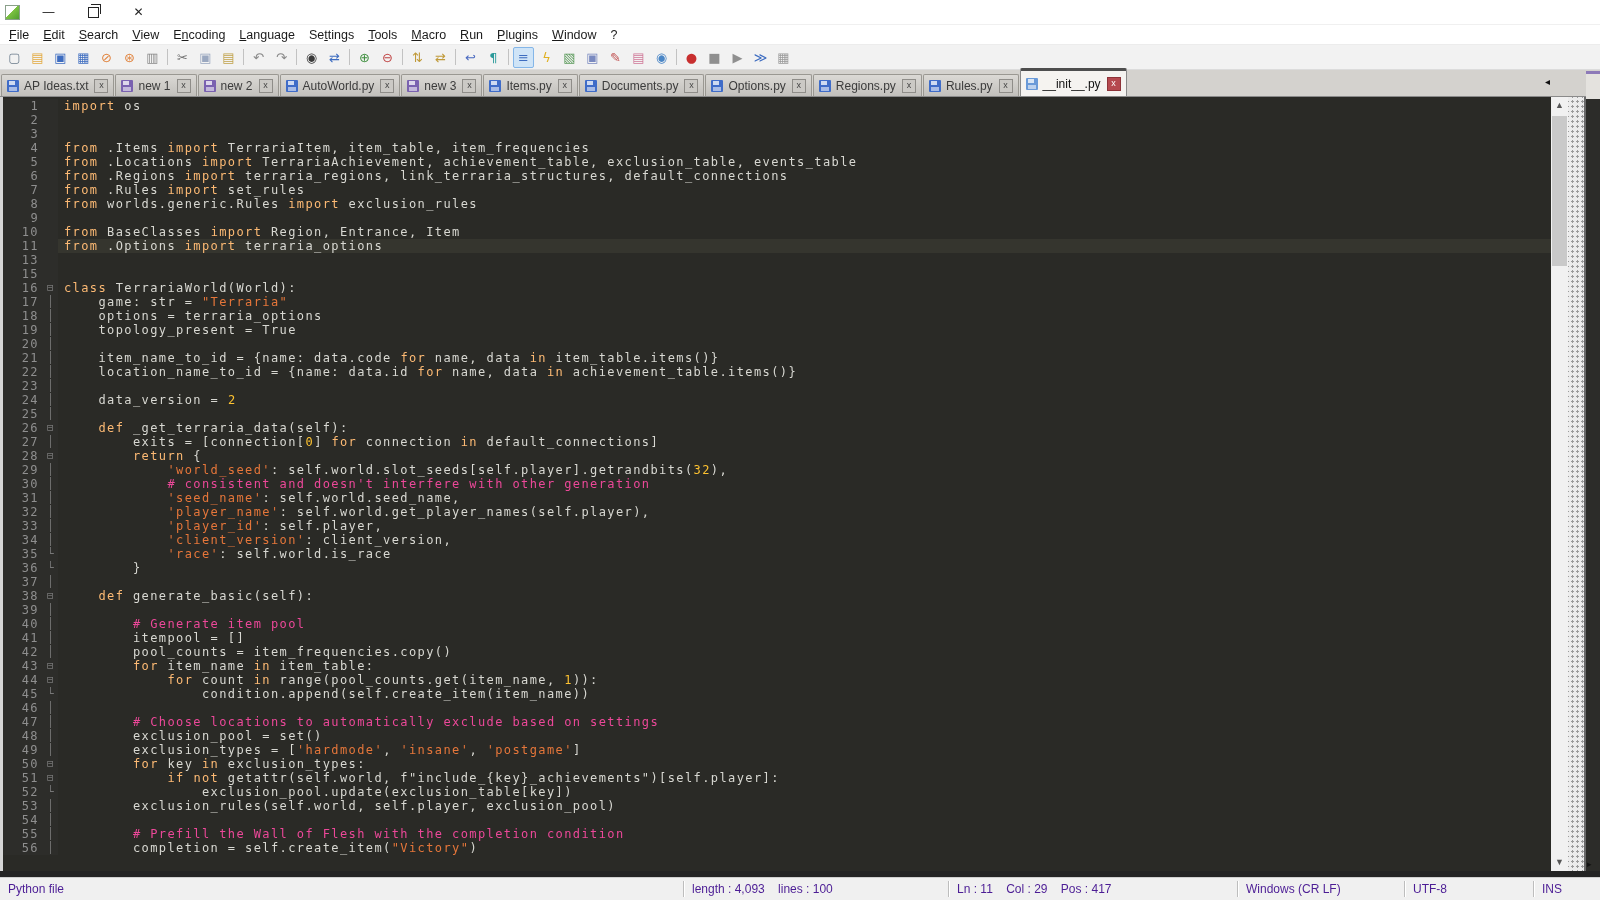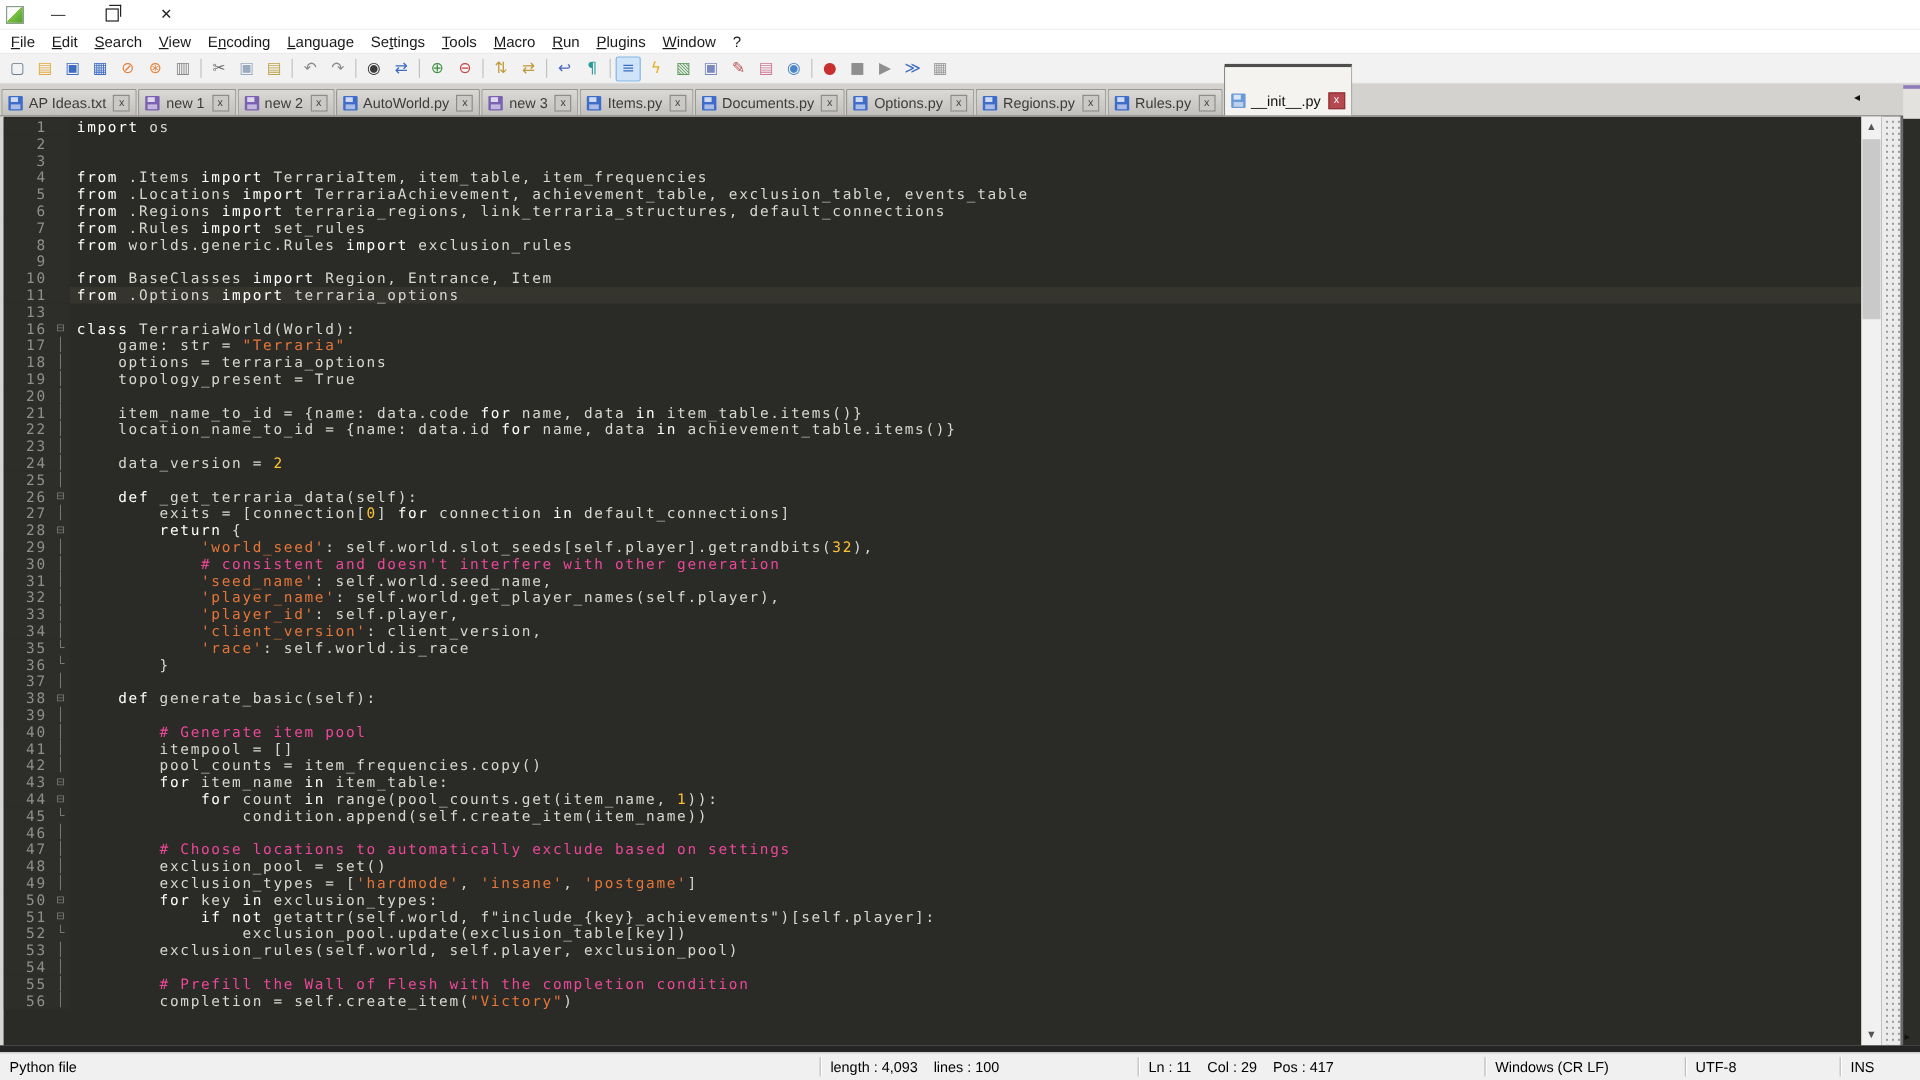--- a/index.html
+++ b/index.html
@@ -30,39 +30,39 @@
   .tbbtn{width:19px;height:19px;margin:0 1px;display:flex;align-items:center;justify-content:center;
          font-size:13px;line-height:1;border:1px solid transparent;border-radius:2px;font-family:"DejaVu Sans",sans-serif;}
   .tbbtn.pressed{background:#cfe4f7;border-color:#84b6e8;}
 
   
   .tabbar{position:relative;height:26px;background:#d4d2ce;display:flex;align-items:flex-end;border-bottom:1px solid #8a8a8a;}
   .tab{display:flex;align-items:center;height:21px;margin:0 0 0 1px;padding:0 5px 0 5px;
        background:linear-gradient(#dbd9d5,#c2c0bc);border:1px solid #9a9892;border-bottom:none;
        border-radius:2px 2px 0 0;font-size:12px;color:#3c3c3c;white-space:nowrap;}
   .tab.active{height:25px;background:#f5f3f0;color:#111;border-color:#8a8a8a;
-       border-top:3px solid #4e4e4e;padding-top:15px;}
+       border-top:3px solid #4e4e4e;padding-top:0;}
   .floppy{position:relative;width:12px;height:12px;border-radius:1px;margin-right:5px;flex:0 0 auto;}
   .floppy::before{content:"";position:absolute;left:2px;top:1px;width:6px;height:4px;background:rgba(255,255,255,.75);}
   .floppy::after{content:"";position:absolute;left:2px;bottom:1px;width:8px;height:4px;background:rgba(255,255,255,.55);}
   .tabclose{width:12px;height:12px;margin-left:6px;display:flex;align-items:center;justify-content:center;
        background:#cbc9c5;border:1px solid #8f8d89;font-size:9px;color:#444;line-height:1;}
   .tab.active .tabclose{background:#b5494f;border-color:#8e3338;color:#fff;}
   .tabscroll-left{position:absolute;right:50px;top:7px;font-size:10px;color:#111;line-height:1;}
 
   
   .editorwrap{display:flex;height:774px;background:#2a2a26;}
   .editor{flex:1;position:relative;overflow:hidden;border-left:3px solid #d6d6d6;padding-top:2px;
           font-family:"DejaVu Sans Mono",monospace;font-size:12px;letter-spacing:1.4px;}
   .eline{display:flex;height:14px;line-height:14px;white-space:pre;}
   .eline.cur .ecode{background:#35352e;}
   .gut{width:36px;flex:0 0 auto;text-align:right;padding-right:5px;color:#8f8f8f;background:#2d2d2a;}
   .fold{width:14px;flex:0 0 auto;text-align:center;color:#777;background:#2d2d2a;font-size:11px;}
   .ecode{flex:1;padding-left:6px;}
-  .tok-k{color:#ffffff;}
+  .tok-k{color:#fdba74;}
   .tok-d{color:#d8d8d2;}
   .tok-s{color:#e5763a;}
   .tok-n{color:#fdc231;}
   .tok-c{color:#ec4899;}
 
   
   .vscroll{width:17px;flex:0 0 auto;background:#f1f1f1;position:relative;}
   .sbarrow{position:absolute;left:0;width:17px;height:17px;display:flex;align-items:center;justify-content:center;
            color:#555;font-size:9px;line-height:1;}
   .sbarrow.up{top:0;} .sbarrow.down{bottom:0;}
@@ -70,21 +70,21 @@
 
   
   .splitter{width:16px;flex:0 0 auto;background:#ececec;
     background-image:radial-gradient(#9b9b9b 1px,transparent 1.2px);background-size:5px 5px;background-position:2px 2px;}
   .sliver{width:14px;flex:0 0 auto;background:#2c2c29;position:relative;border-left:2px solid #6a6a6a;}
   .sliver-tab{position:absolute;left:0;top:-26px;width:14px;height:25px;background:#e4e2de;border-top:3px solid #8d7ab8;}
   .sliver-arrow{position:absolute;left:1px;bottom:2px;color:#111;font-size:9px;line-height:1;}
 
   
   .gapstrip{height:6px;background:#242424;}
-  .statusbar{height:22px;background:#f0f0f0;display:flex;align-items:center;font-size:12px;color:#000000;border-top:1px solid #d0d0d0;}
+  .statusbar{height:22px;background:#f0f0f0;display:flex;align-items:center;font-size:12px;color:#4c1d95;border-top:1px solid #d0d0d0;}
   .stsec{white-space:pre;padding:0 8px;height:16px;line-height:16px;border-left:1px solid #bdbdbd;box-shadow:inset 1px 0 0 #ffffff;}
   .stsec.first{flex:1;border-left:none;box-shadow:none;}
 </style>
 </head>
 <body>
 
 <div id="app">
 
   <div class="titlebar">
     <div class="appicon"></div>
@@ -241,20 +241,21 @@
         <div class="eline"><span class="gut">3</span><span class="fold"></span><span class="ecode"></span></div>
         <div class="eline"><span class="gut">4</span><span class="fold"></span><span class="ecode"><span class="tok-k">from</span><span class="tok-d"> .Items </span><span class="tok-k">import</span><span class="tok-d"> TerrariaItem, item_table, item_frequencies</span></span></div>
         <div class="eline"><span class="gut">5</span><span class="fold"></span><span class="ecode"><span class="tok-k">from</span><span class="tok-d"> .Locations </span><span class="tok-k">import</span><span class="tok-d"> TerrariaAchievement, achievement_table, exclusion_table, events_table</span></span></div>
         <div class="eline"><span class="gut">6</span><span class="fold"></span><span class="ecode"><span class="tok-k">from</span><span class="tok-d"> .Regions </span><span class="tok-k">import</span><span class="tok-d"> terraria_regions, link_terraria_structures, default_connections</span></span></div>
         <div class="eline"><span class="gut">7</span><span class="fold"></span><span class="ecode"><span class="tok-k">from</span><span class="tok-d"> .Rules </span><span class="tok-k">import</span><span class="tok-d"> set_rules</span></span></div>
         <div class="eline"><span class="gut">8</span><span class="fold"></span><span class="ecode"><span class="tok-k">from</span><span class="tok-d"> worlds.generic.Rules </span><span class="tok-k">import</span><span class="tok-d"> exclusion_rules</span></span></div>
         <div class="eline"><span class="gut">9</span><span class="fold"></span><span class="ecode"></span></div>
         <div class="eline"><span class="gut">10</span><span class="fold"></span><span class="ecode"><span class="tok-k">from</span><span class="tok-d"> BaseClasses </span><span class="tok-k">import</span><span class="tok-d"> Region, Entrance, Item</span></span></div>
         <div class="eline cur"><span class="gut">11</span><span class="fold"></span><span class="ecode"><span class="tok-k">from</span><span class="tok-d"> .Options </span><span class="tok-k">import</span><span class="tok-d"> terraria_options</span></span></div>
         <div class="eline"><span class="gut">13</span><span class="fold"></span><span class="ecode"></span></div>
+        <div class="eline"><span class="gut">15</span><span class="fold"></span><span class="ecode"></span></div>
         <div class="eline"><span class="gut">16</span><span class="fold">⊟</span><span class="ecode"><span class="tok-k">class</span><span class="tok-d"> TerrariaWorld(World):</span></span></div>
         <div class="eline"><span class="gut">17</span><span class="fold">│</span><span class="ecode"><span class="tok-d">    game: str = </span><span class="tok-s">"Terraria"</span></span></div>
         <div class="eline"><span class="gut">18</span><span class="fold">│</span><span class="ecode"><span class="tok-d">    options = terraria_options</span></span></div>
         <div class="eline"><span class="gut">19</span><span class="fold">│</span><span class="ecode"><span class="tok-d">    topology_present = True</span></span></div>
         <div class="eline"><span class="gut">20</span><span class="fold">│</span><span class="ecode"></span></div>
         <div class="eline"><span class="gut">21</span><span class="fold">│</span><span class="ecode"><span class="tok-d">    item_name_to_id = {name: data.code </span><span class="tok-k">for</span><span class="tok-d"> name, data </span><span class="tok-k">in</span><span class="tok-d"> item_table.items()}</span></span></div>
         <div class="eline"><span class="gut">22</span><span class="fold">│</span><span class="ecode"><span class="tok-d">    location_name_to_id = {name: data.id </span><span class="tok-k">for</span><span class="tok-d"> name, data </span><span class="tok-k">in</span><span class="tok-d"> achievement_table.items()}</span></span></div>
         <div class="eline"><span class="gut">23</span><span class="fold">│</span><span class="ecode"></span></div>
         <div class="eline"><span class="gut">24</span><span class="fold">│</span><span class="ecode"><span class="tok-d">    data_version = </span><span class="tok-n">2</span></span></div>
         <div class="eline"><span class="gut">25</span><span class="fold">│</span><span class="ecode"></span></div>

